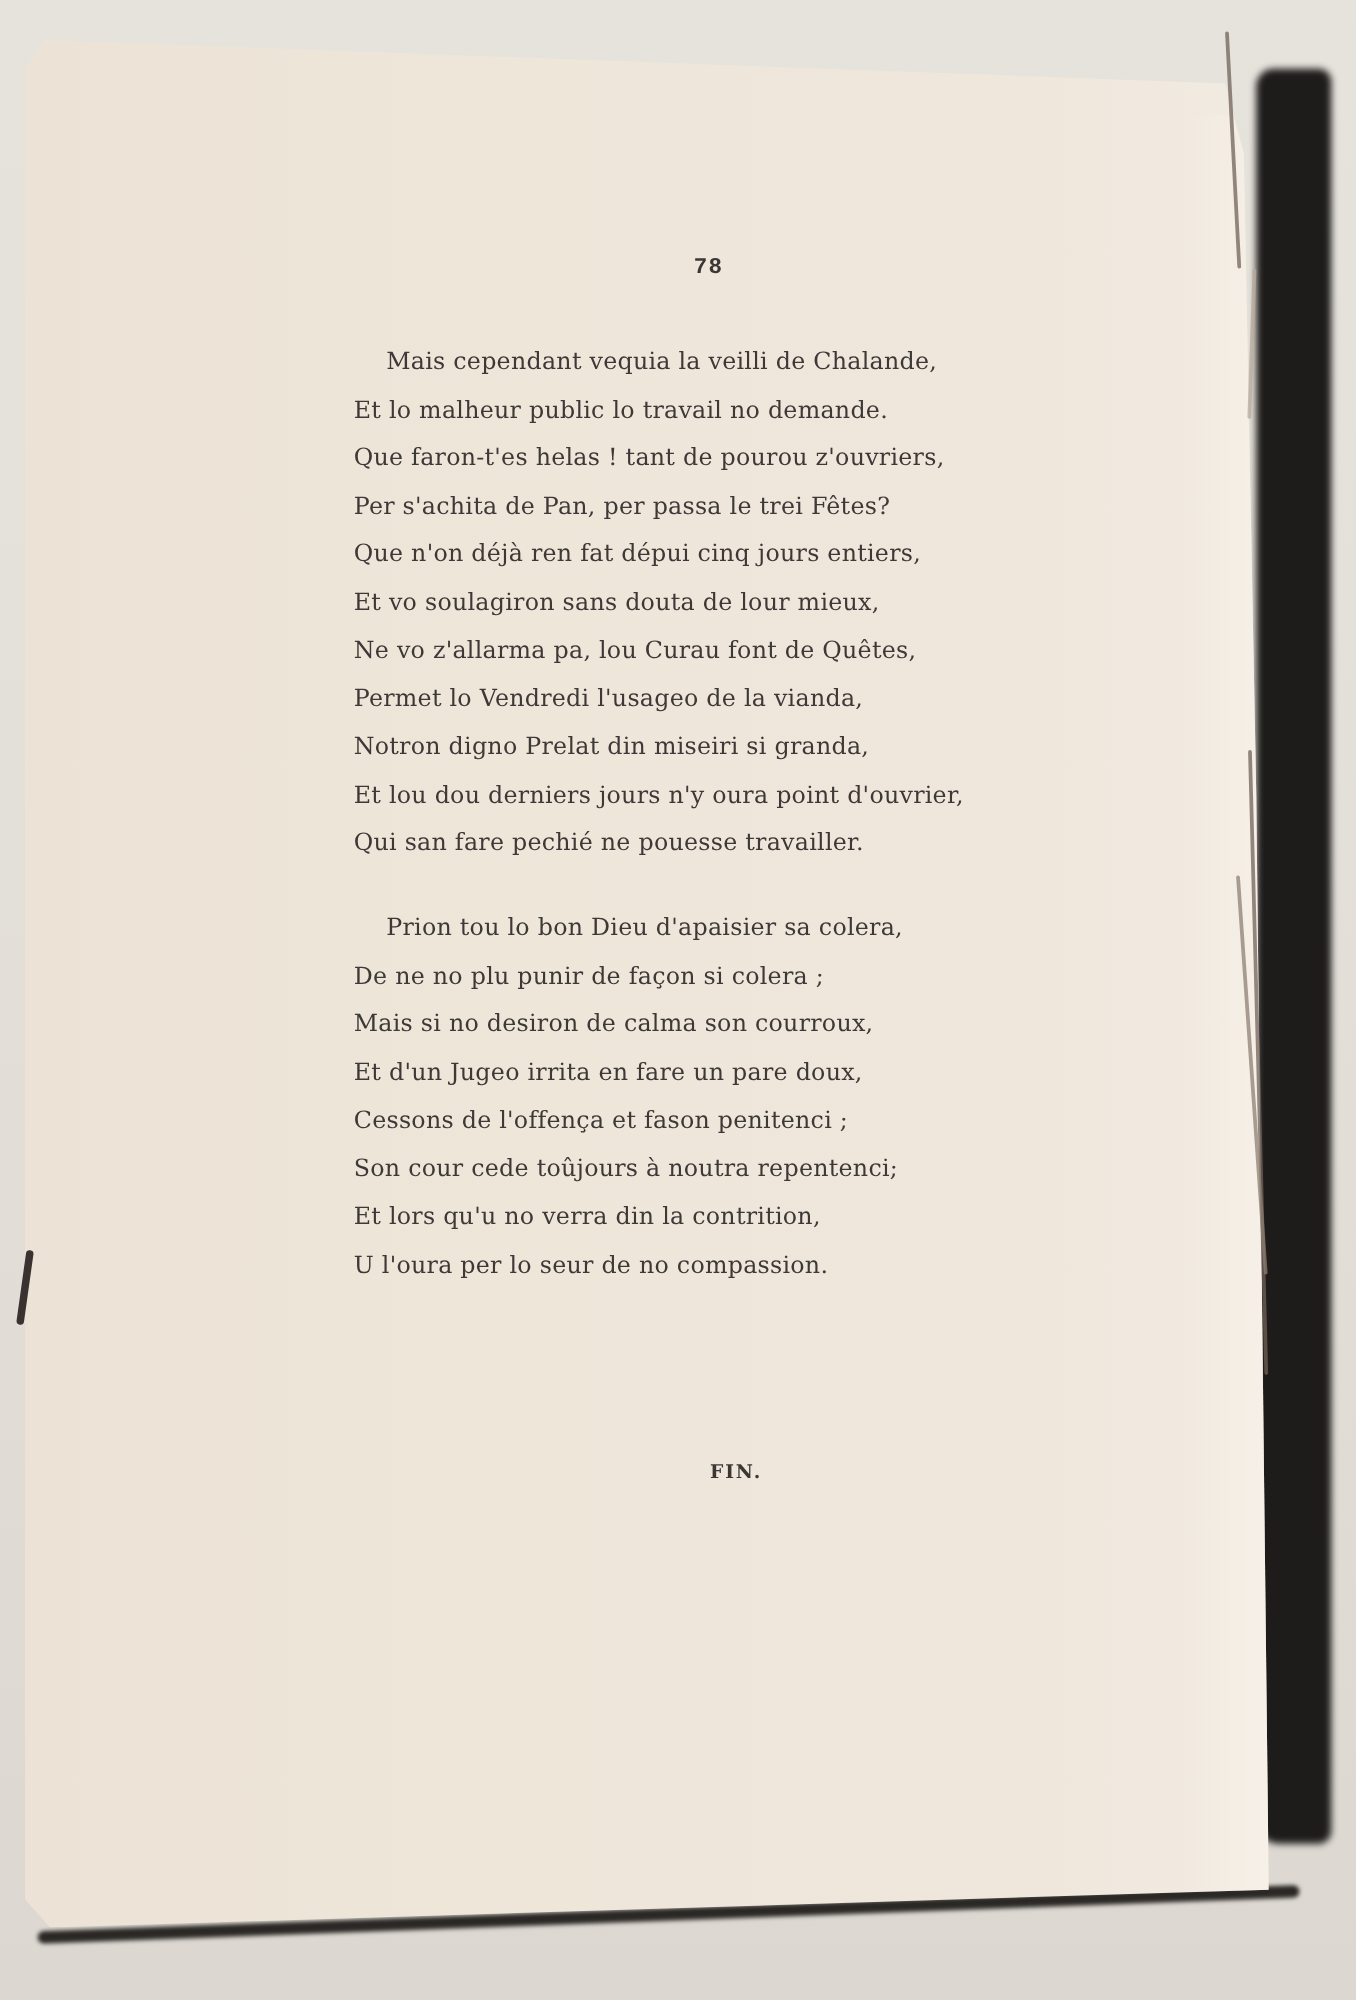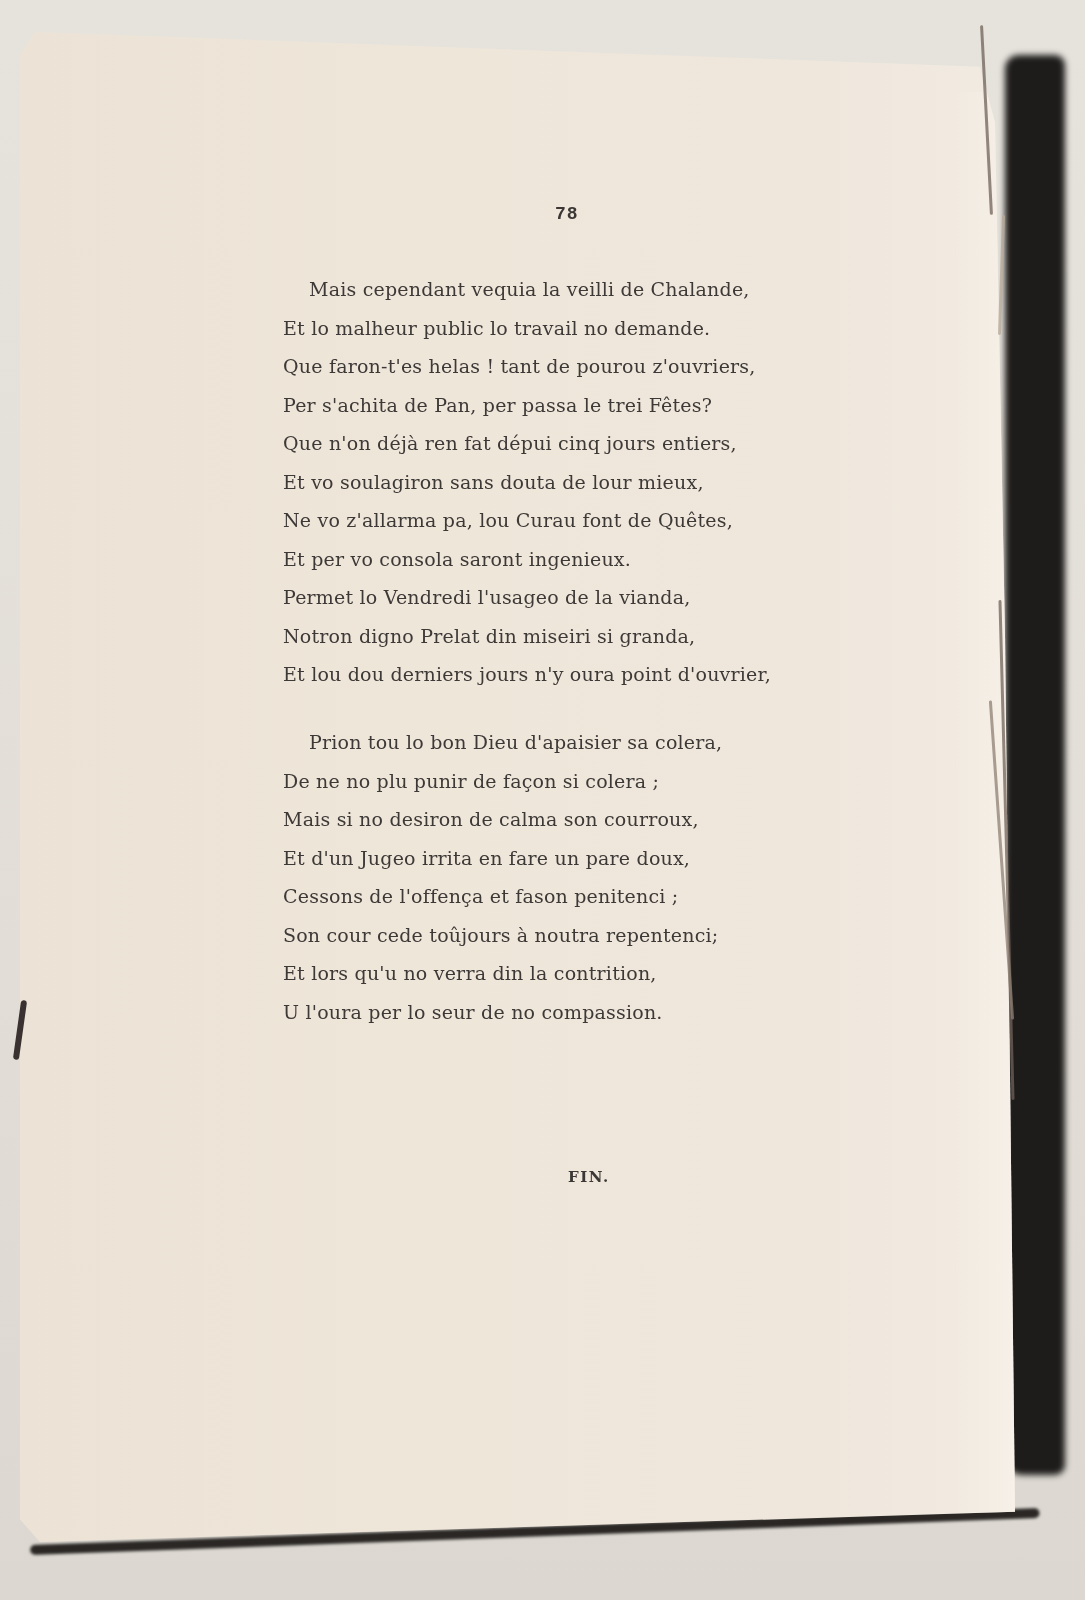--- a/index.html
+++ b/index.html
@@ -142,24 +142,24 @@
 
 <div class="text-block">
   <div class="stanza" style="top:38px;margin-top:32px;">
     <span class="line indent">Mais cependant vequia la veilli de Chalande,</span>
     <span class="line">Et lo malheur public lo travail no demande.</span>
     <span class="line">Que faron-t'es helas ! tant de pourou z'ouvriers,</span>
     <span class="line">Per s'achita de Pan, per passa le trei Fêtes?</span>
     <span class="line">Que n'on déjà ren fat dépui cinq jours entiers,</span>
     <span class="line">Et vo soulagiron sans douta de lour mieux,</span>
     <span class="line">Ne vo z'allarma pa, lou Curau font de Quêtes,</span>
-    <span class="line">Et per vo consola saront ingenieux.</span>
     <span class="line">Permet lo Vendredi l'usageo de la vianda,</span>
     <span class="line">Notron digno Prelat din miseiri si granda,</span>
     <span class="line">Et lou dou derniers jours n'y oura point d'ouvrier,</span>
+    <span class="line">Qui san fare pechié ne pouesse travailler.</span>
   </div>
   <div class="stanza" style="top:523px;">
     <span class="line indent">Prion tou lo bon Dieu d'apaisier sa colera,</span>
     <span class="line">De ne no plu punir de façon si colera ;</span>
     <span class="line">Mais si no desiron de calma son courroux,</span>
     <span class="line">Et d'un Jugeo irrita en fare un pare doux,</span>
     <span class="line">Cessons de l'offença et fason penitenci ;</span>
     <span class="line">Son cour cede toûjours à noutra repentenci;</span>
     <span class="line">Et lors qu'u no verra din la contrition,</span>
     <span class="line">U l'oura per lo seur de no compassion.</span>

